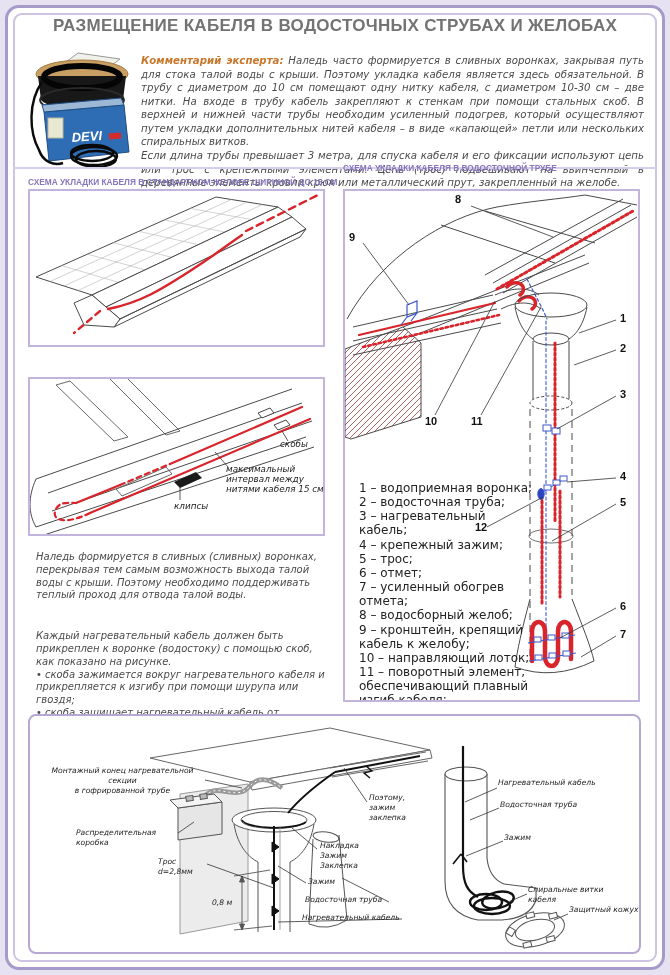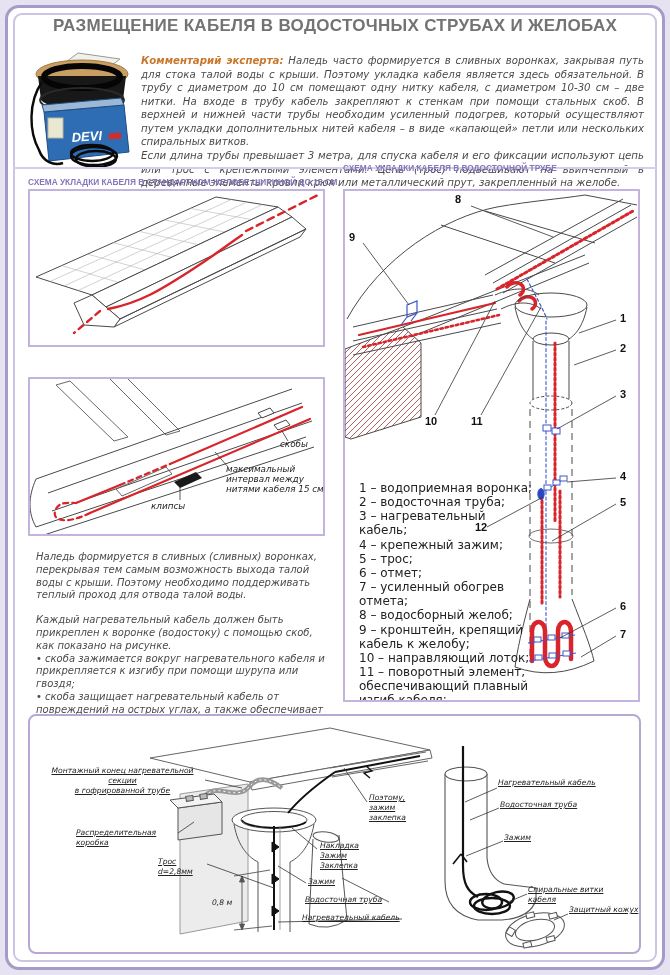--- a/index.html
+++ b/index.html
@@ -12,23 +12,23 @@
 .product{position:absolute;left:26px;top:50px;width:112px;height:122px}
 .comment{position:absolute;left:141px;top:54px;width:503px;font-style:italic;font-size:10.2px;line-height:1.33;color:#4a4a4a;text-align:justify}
 .comment .lbl{color:#c9772b;font-weight:bold}
 .divider{position:absolute;left:13px;right:13px;top:167px;border-top:2px solid #d6cdea}
 .sec-h{position:absolute;font-family:"Liberation Sans",sans-serif;font-weight:bold;font-size:8.3px;color:#8576bb}
 .diag{position:absolute;background:#fff;border:2px solid #c2b4dc;overflow:hidden}
 .dlabel{position:absolute;font-style:italic;font-size:8.8px;color:#222;line-height:1.15}
 .callout{position:absolute;font-family:"Liberation Sans",sans-serif;font-weight:bold;font-size:11px;color:#111}
 .legend{position:absolute;left:14px;top:290px;width:176px;font-size:12px;line-height:1.18;color:#222}
 .bodytext{position:absolute;left:36px;top:551px;width:298px;font-style:italic;font-size:10px;line-height:1.28;color:#4a4a4a}
-.bodytext .para{margin-bottom:12px}
+.bodytext .para{margin-bottom:28px}
 .panel{position:absolute;left:28px;top:714px;width:613px;height:240px;border:2px solid #b6a8d2;border-radius:8px;background:#fff}
-.tech-label{position:absolute;font-style:italic;font-size:7.6px;color:#222;text-decoration:underline;white-space:pre-line;line-height:1.3}
+.tech-label{position:absolute;font-style:italic;font-size:7.6px;color:#222;white-space:pre-line;line-height:1.3}
 .center{text-align:center}
 svg{display:block}
 </style>
 </head>
 <body>
 
 <div class="page">
   <div class="frame-outer"></div>
   <div class="frame-inner"></div>
 
@@ -130,21 +130,21 @@
         <path d="M244,46 l12,-5 l4,5 l-12,5 z" fill="#fff" stroke="#444"></path>
       </g>
       <g stroke="#333" stroke-width="0.8">
         <line x1="252" y1="52" x2="258" y2="62"></line>
         <line x1="198" y1="88" x2="185" y2="73"></line>
         <line x1="150" y1="108" x2="150" y2="121"></line>
       </g>
     </svg>
     <div class="dlabel" style="left:250px;top:60px;width:40px">скобы</div>
     <div class="dlabel" style="left:196px;top:85px;width:100px">максимальный интервал между нитями кабеля 15 см</div>
-    <div class="dlabel" style="left:121px;top:122px;width:44px">клипсы</div>
+    <div class="dlabel" style="left:144px;top:122px;width:44px">клипсы</div>
   </div>
 
   <div class="diag" style="left:343px;top:189px;width:297px;height:513px">
     <svg width="293" height="509" viewBox="0 0 293 509" style="position:absolute;left:0;top:0">
       <defs>
         <pattern id="hatch" patternUnits="userSpaceOnUse" width="6" height="6">
           <path d="M0,6 L6,0" stroke="#b06565" stroke-width="1"></path>
         </pattern>
       </defs>
       <g stroke="#4a4a4a" fill="none" stroke-width="1">

